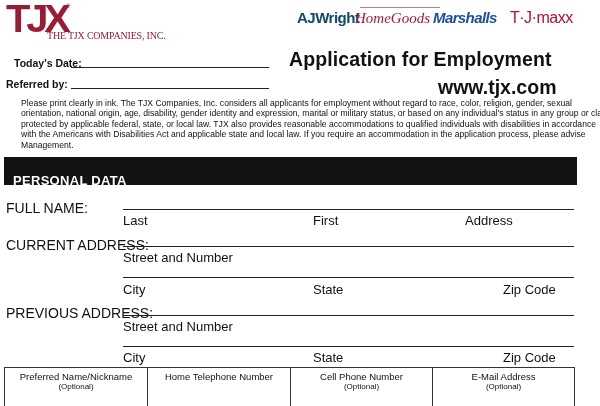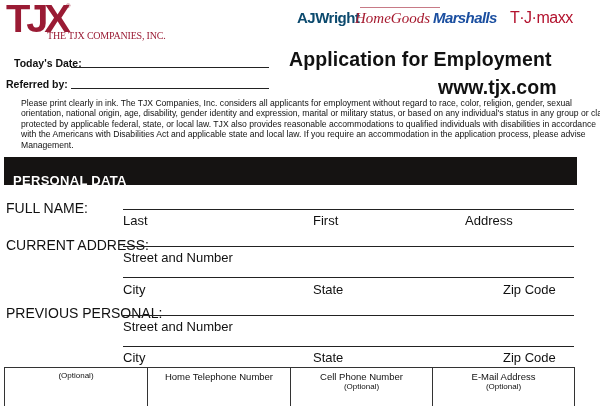--- a/index.html
+++ b/index.html
@@ -112,30 +112,31 @@
 <div class="abs sub-lbl" style="left:465px; top:213px;">Address</div>
 
 <div class="abs big-lbl" style="left:6px; top:237px;">CURRENT ADDRESS:</div>
 <div class="abs line" style="left:123px; top:246px; width:451px;"></div>
 <div class="abs sub-lbl" style="left:123px; top:250px;">Street and Number</div>
 <div class="abs line" style="left:123px; top:277px; width:451px;"></div>
 <div class="abs sub-lbl" style="left:123px; top:282px;">City</div>
 <div class="abs sub-lbl" style="left:313px; top:282px;">State</div>
 <div class="abs sub-lbl" style="left:503px; top:282px;">Zip Code</div>
 
-<div class="abs big-lbl" style="left:6px; top:305px;">PREVIOUS  PERSONAL:</div>
+<div class="abs big-lbl" style="left:6px; top:305px;">PREVIOUS  ADDRESS:</div>
 <div class="abs line" style="left:123px; top:315px; width:451px;"></div>
 <div class="abs sub-lbl" style="left:123px; top:319px;">Street and Number</div>
 <div class="abs line" style="left:123px; top:346px; width:451px;"></div>
 <div class="abs sub-lbl" style="left:123px; top:350px;">City</div>
 <div class="abs sub-lbl" style="left:313px; top:350px;">State</div>
 <div class="abs sub-lbl" style="left:503px; top:350px;">Zip Code</div>
 
 <div class="abs tbl">
   <div class="tbl-cell" style="width:143px;">
+    <span>Preferred Name/Nickname</span>
     <span class="tbl-opt">(Optional)</span>
   </div>
   <div class="tbl-cell" style="width:143px;">
     <span>Home Telephone Number</span>
     <span class="tbl-opt"></span>
   </div>
   <div class="tbl-cell" style="width:142px;">
     <span>Cell Phone Number</span>
     <span class="tbl-opt">(Optional)</span>
   </div>

